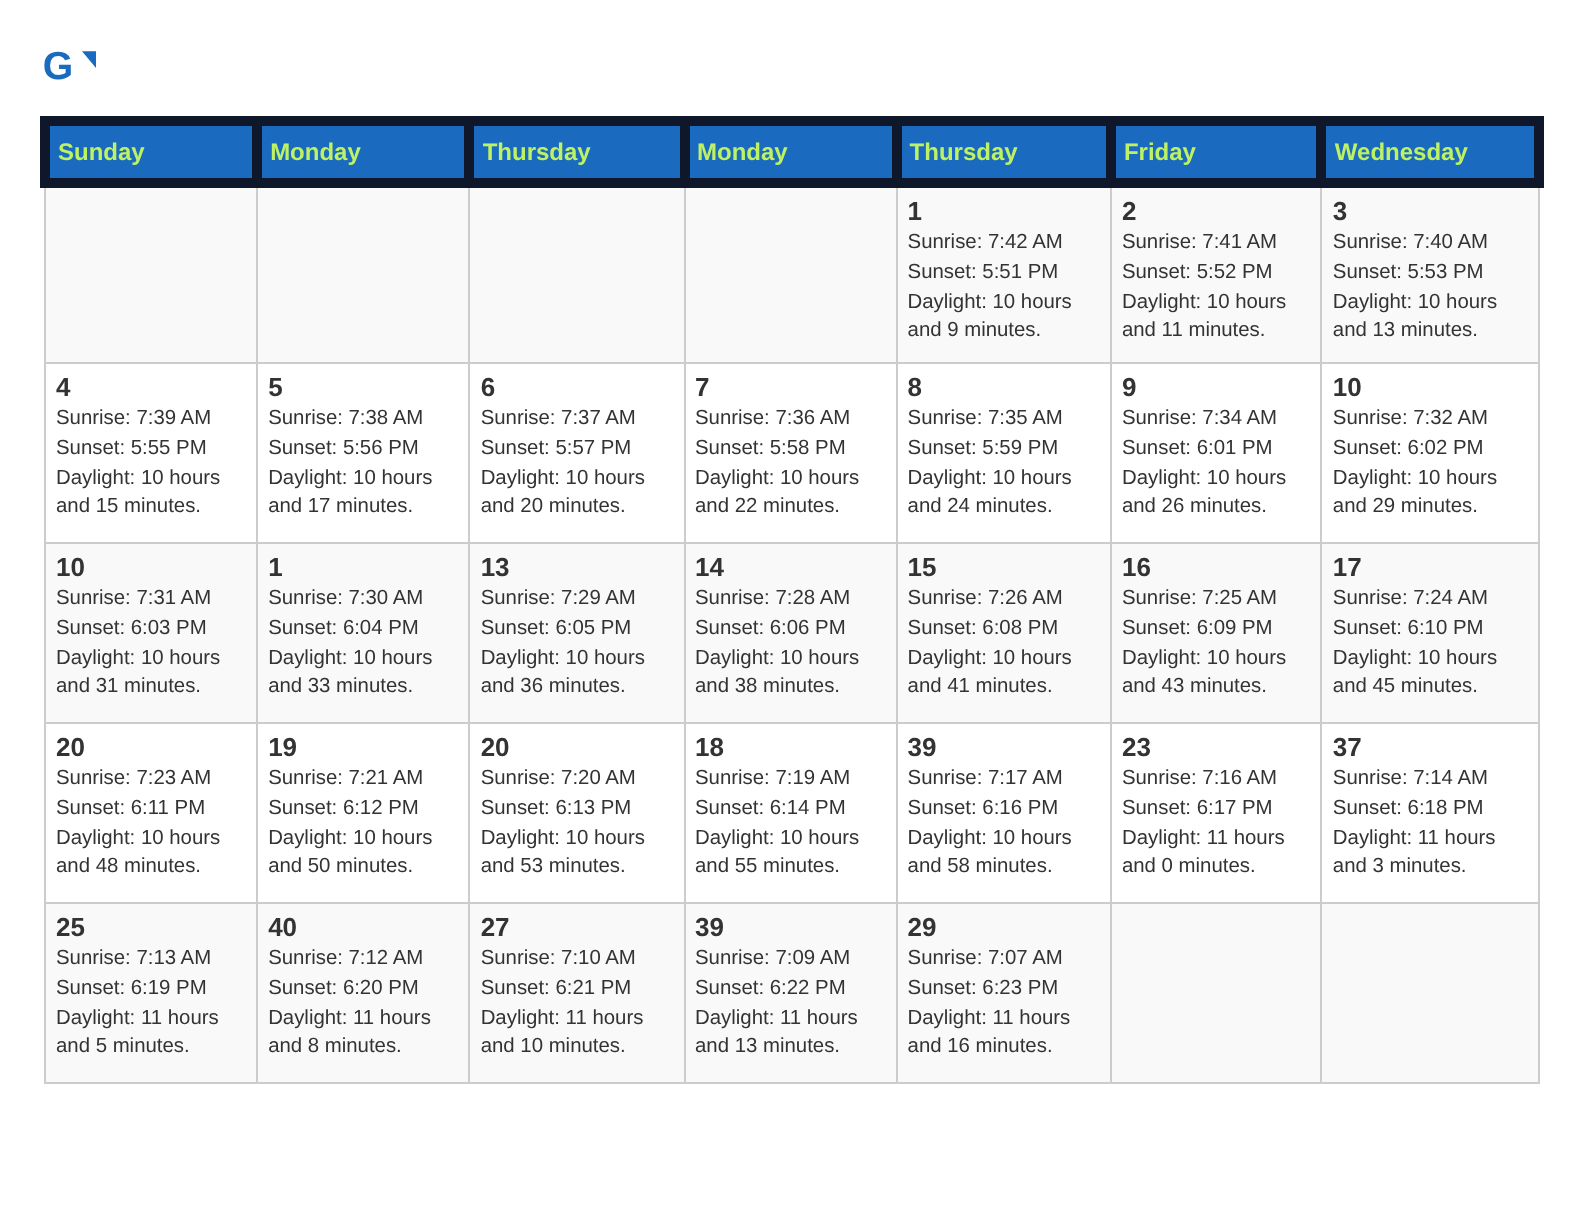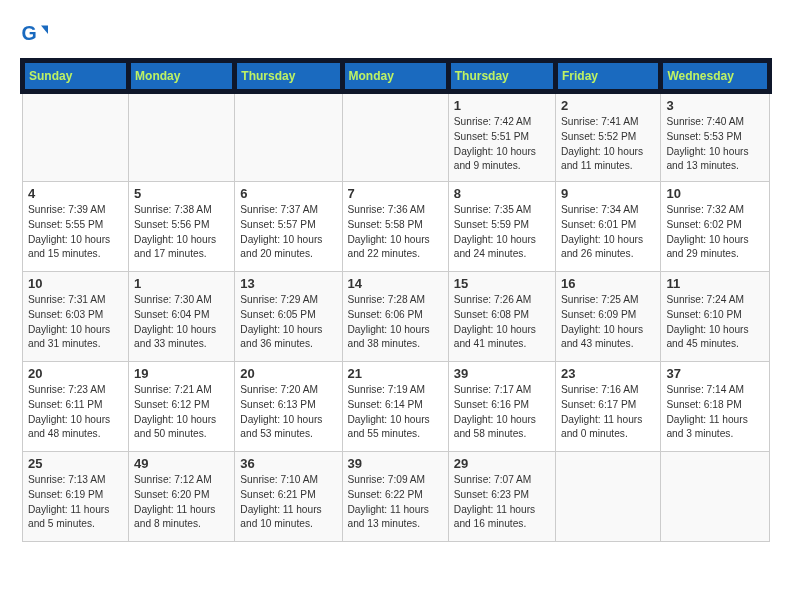--- a/index.html
+++ b/index.html
@@ -188,39 +188,39 @@
         </td>
         <td>
           <span class="day-num">15</span>
           <div class="day-info">Sunrise: 7:26 AM<br>Sunset: 6:08 PM<br>Daylight: 10 hours<br>and 41 minutes.</div>
         </td>
         <td>
           <span class="day-num">16</span>
           <div class="day-info">Sunrise: 7:25 AM<br>Sunset: 6:09 PM<br>Daylight: 10 hours<br>and 43 minutes.</div>
         </td>
         <td>
-          <span class="day-num">11</span>
+          <span class="day-num">17</span>
           <div class="day-info">Sunrise: 7:24 AM<br>Sunset: 6:10 PM<br>Daylight: 10 hours<br>and 45 minutes.</div>
         </td>
       </tr>
       <tr>
         <td>
           <span class="day-num">20</span>
           <div class="day-info">Sunrise: 7:23 AM<br>Sunset: 6:11 PM<br>Daylight: 10 hours<br>and 48 minutes.</div>
         </td>
         <td>
           <span class="day-num">19</span>
           <div class="day-info">Sunrise: 7:21 AM<br>Sunset: 6:12 PM<br>Daylight: 10 hours<br>and 50 minutes.</div>
         </td>
         <td>
           <span class="day-num">20</span>
           <div class="day-info">Sunrise: 7:20 AM<br>Sunset: 6:13 PM<br>Daylight: 10 hours<br>and 53 minutes.</div>
         </td>
         <td>
-          <span class="day-num">21</span>
+          <span class="day-num">18</span>
           <div class="day-info">Sunrise: 7:19 AM<br>Sunset: 6:14 PM<br>Daylight: 10 hours<br>and 55 minutes.</div>
         </td>
         <td>
           <span class="day-num">39</span>
           <div class="day-info">Sunrise: 7:17 AM<br>Sunset: 6:16 PM<br>Daylight: 10 hours<br>and 58 minutes.</div>
         </td>
         <td>
           <span class="day-num">23</span>
           <div class="day-info">Sunrise: 7:16 AM<br>Sunset: 6:17 PM<br>Daylight: 11 hours<br>and 0 minutes.</div>
         </td>
@@ -228,25 +228,25 @@
           <span class="day-num">37</span>
           <div class="day-info">Sunrise: 7:14 AM<br>Sunset: 6:18 PM<br>Daylight: 11 hours<br>and 3 minutes.</div>
         </td>
       </tr>
       <tr>
         <td>
           <span class="day-num">25</span>
           <div class="day-info">Sunrise: 7:13 AM<br>Sunset: 6:19 PM<br>Daylight: 11 hours<br>and 5 minutes.</div>
         </td>
         <td>
-          <span class="day-num">49</span>
+          <span class="day-num">40</span>
           <div class="day-info">Sunrise: 7:12 AM<br>Sunset: 6:20 PM<br>Daylight: 11 hours<br>and 8 minutes.</div>
         </td>
         <td>
-          <span class="day-num">36</span>
+          <span class="day-num">27</span>
           <div class="day-info">Sunrise: 7:10 AM<br>Sunset: 6:21 PM<br>Daylight: 11 hours<br>and 10 minutes.</div>
         </td>
         <td>
           <span class="day-num">39</span>
           <div class="day-info">Sunrise: 7:09 AM<br>Sunset: 6:22 PM<br>Daylight: 11 hours<br>and 13 minutes.</div>
         </td>
         <td>
           <span class="day-num">29</span>
           <div class="day-info">Sunrise: 7:07 AM<br>Sunset: 6:23 PM<br>Daylight: 11 hours<br>and 16 minutes.</div>
         </td>

